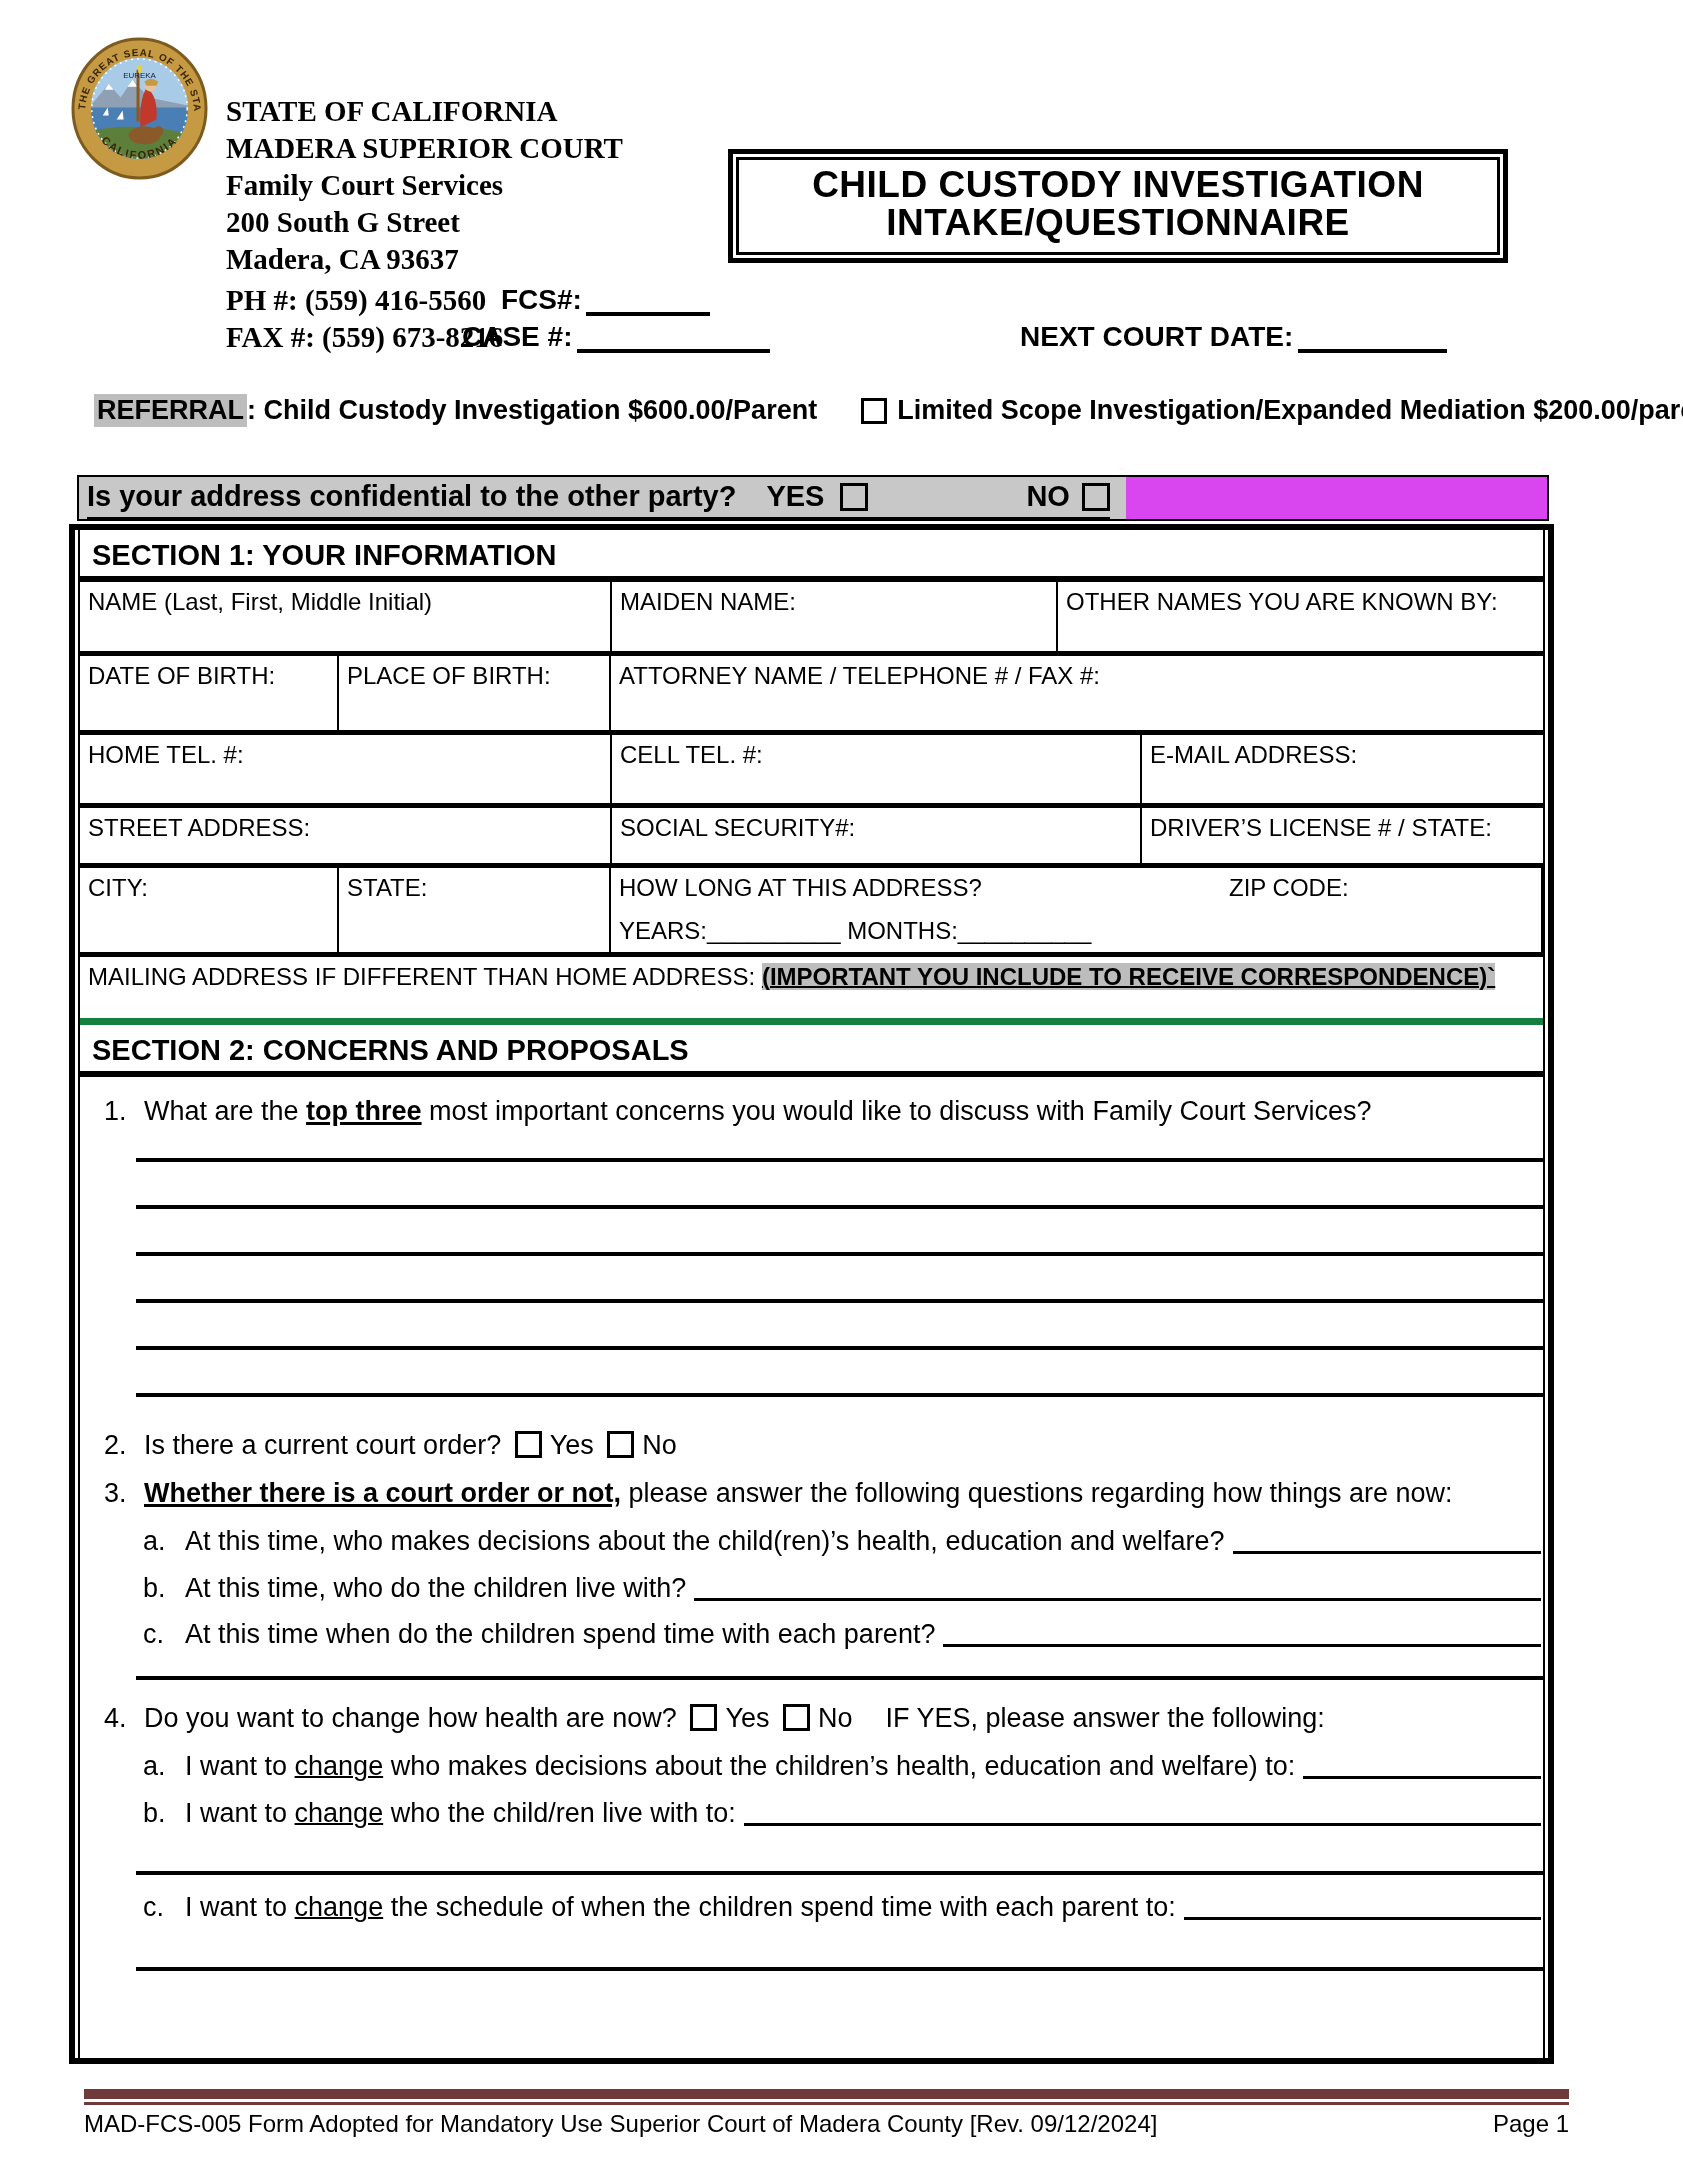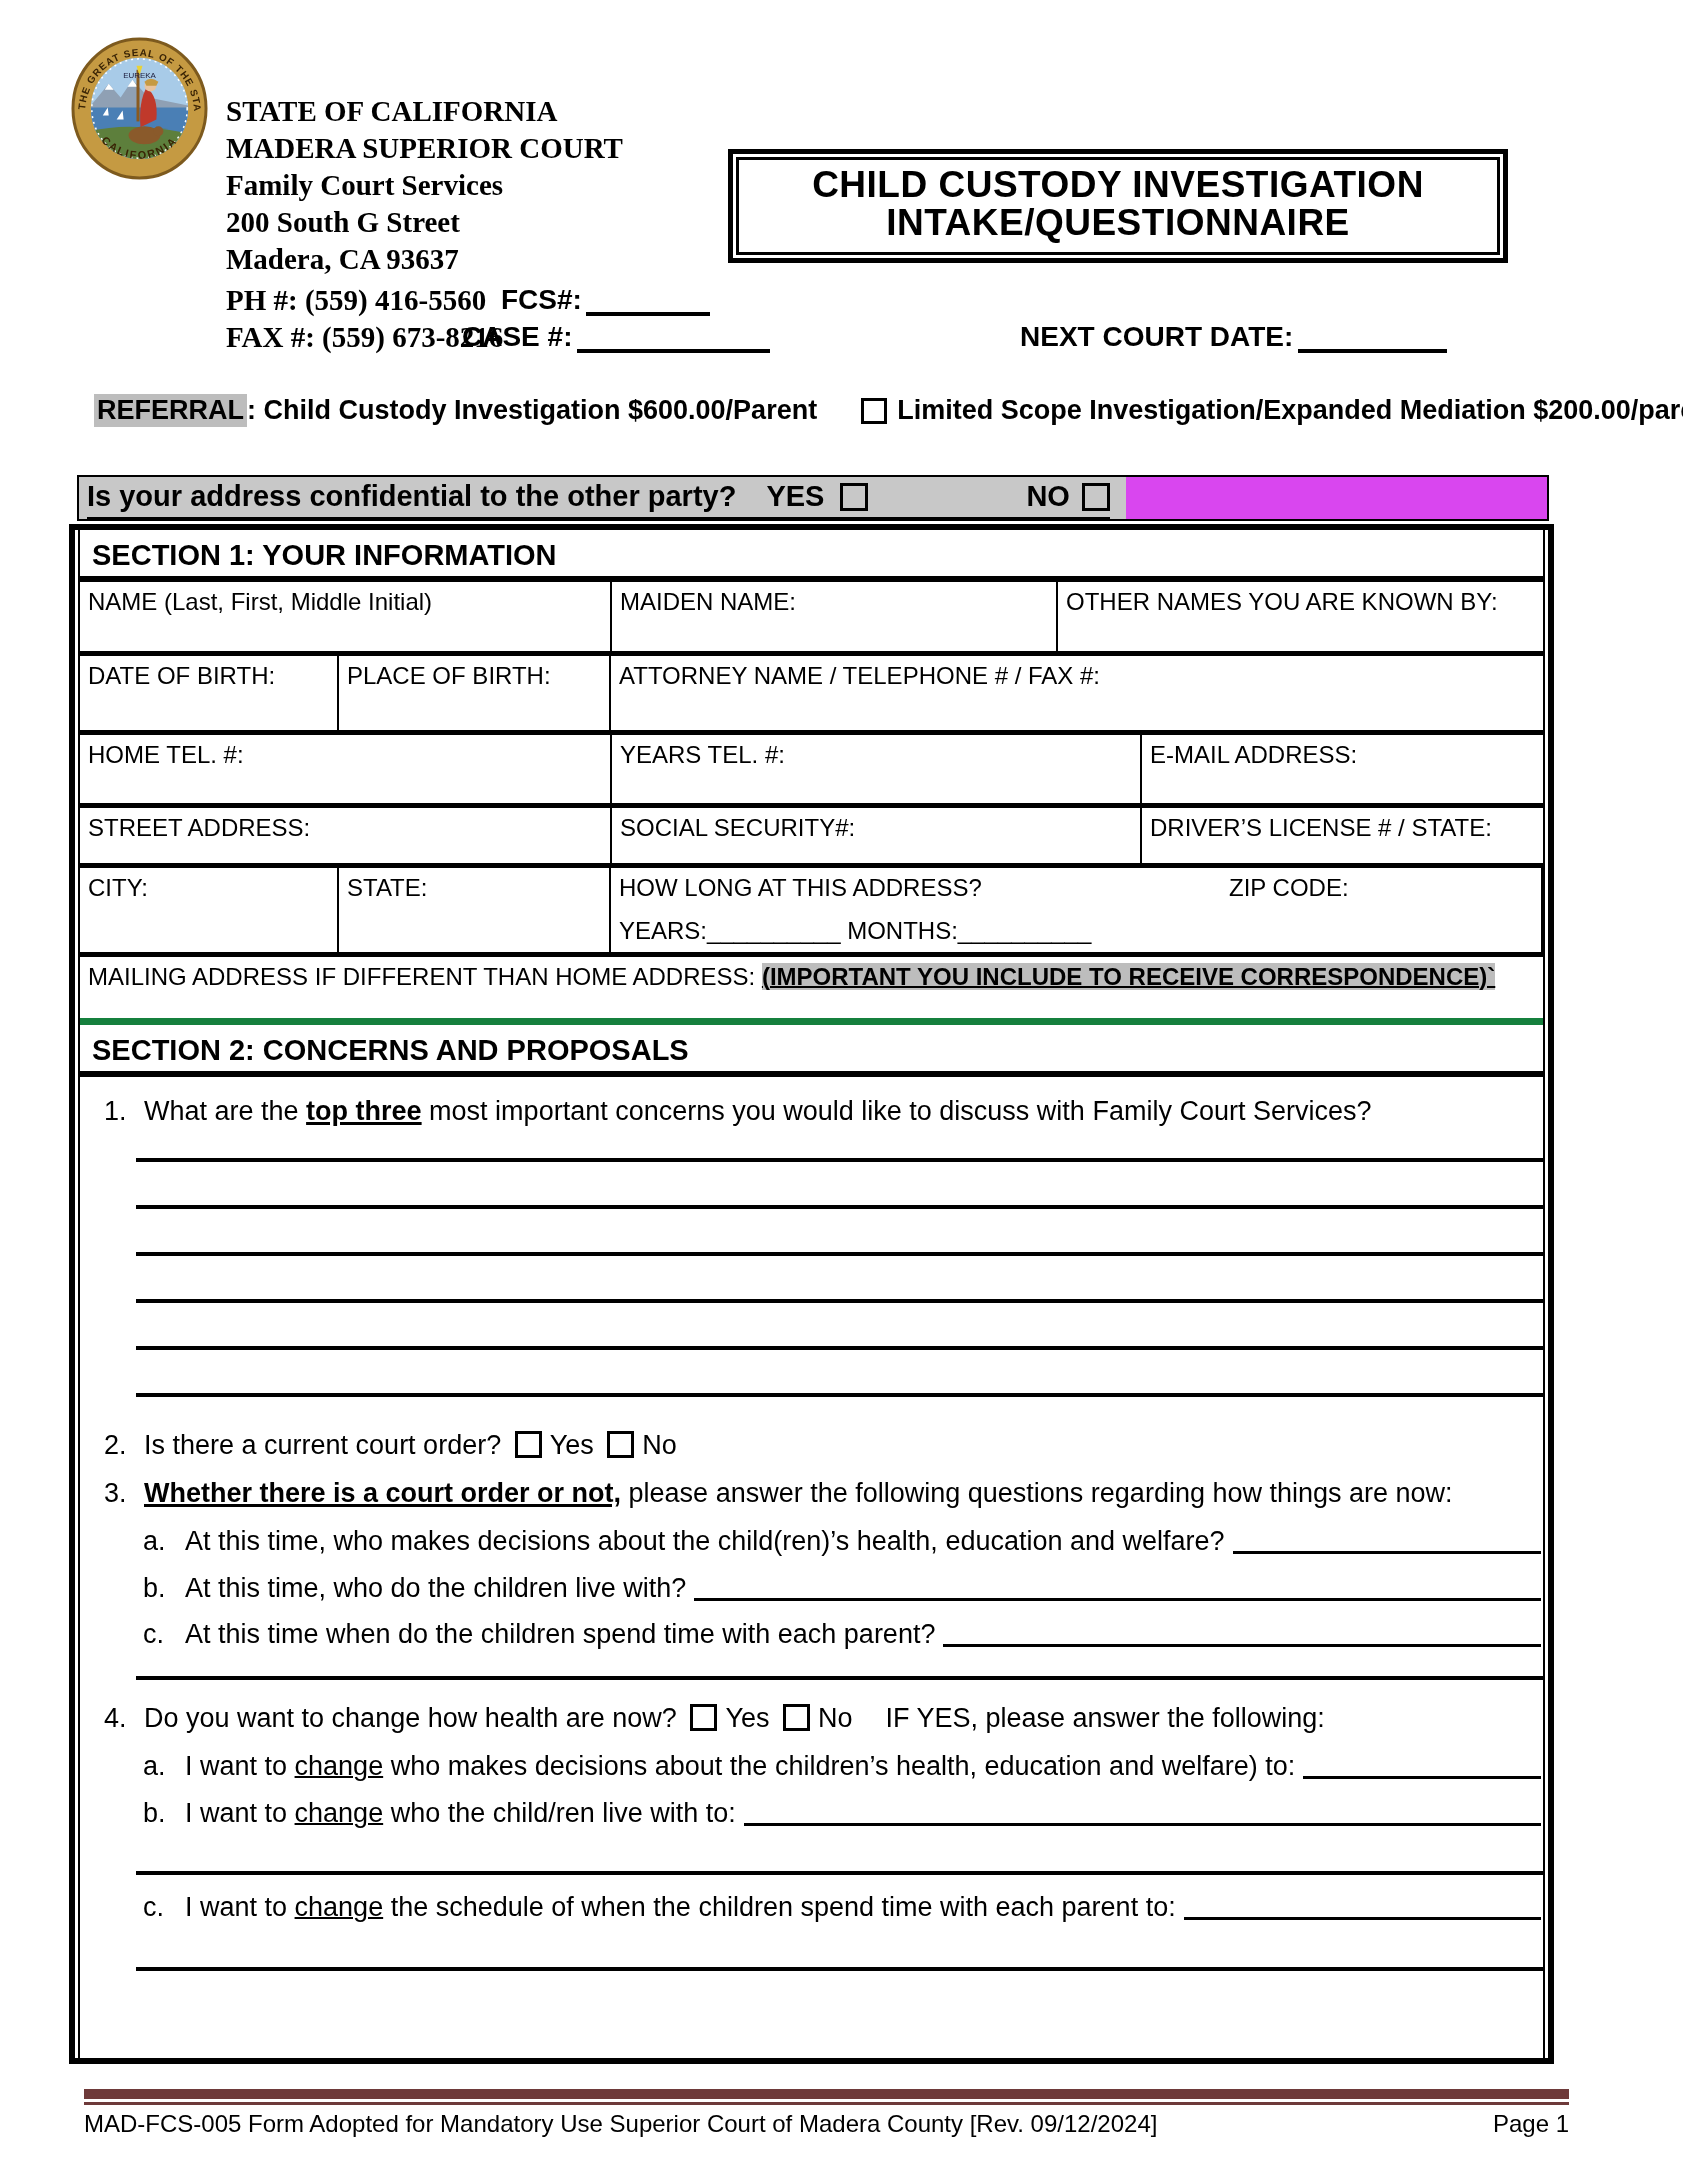--- a/index.html
+++ b/index.html
@@ -170,21 +170,21 @@
       <div class="t-cell" style="width:272px;">
         <span>PLACE OF BIRTH:</span></div>
       <div class="t-cell last">
         <span>ATTORNEY NAME / TELEPHONE # / FAX #:</span></div>
     </div>
 
     <div class="t-row rowC">
       <div class="t-cell" style="width:532px;">
         <span>HOME TEL. #:</span></div>
       <div class="t-cell" style="width:530px;">
-        <span>YEARS TEL.  #:</span></div>
+        <span>CELL TEL.  #:</span></div>
       <div class="t-cell last">
         <span>E-MAIL ADDRESS:</span></div>
     </div>
 
     <div class="t-row rowD">
       <div class="t-cell" style="width:532px;">
         <span>STREET ADDRESS:</span></div>
       <div class="t-cell" style="width:530px;">
         <span>SOCIAL SECURITY#:</span></div>
       <div class="t-cell last">

